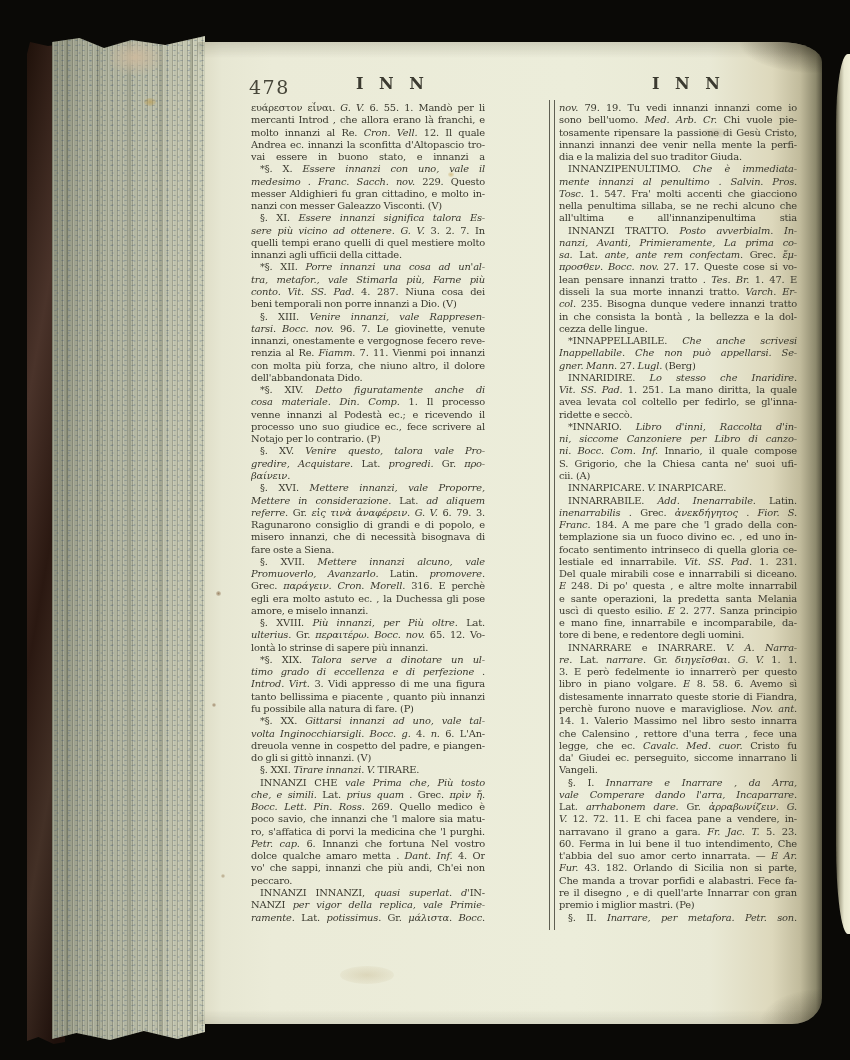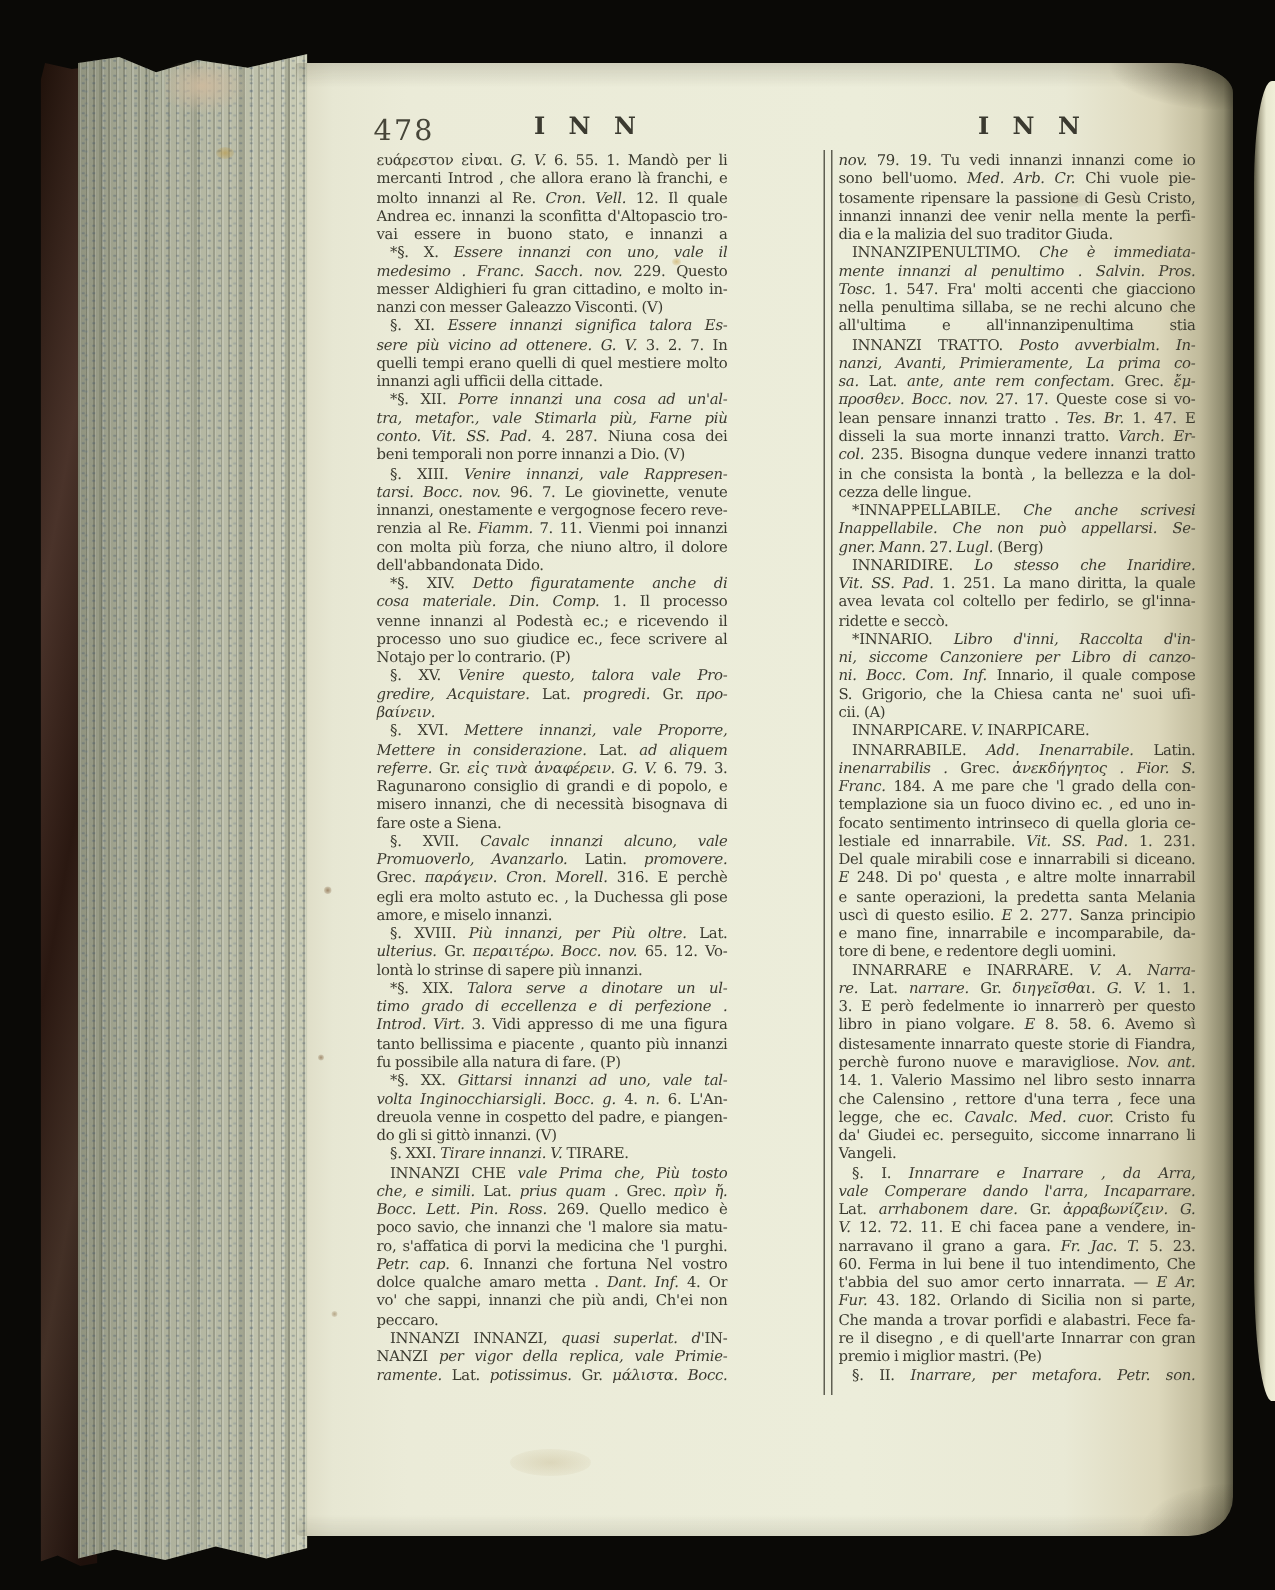--- a/index.html
+++ b/index.html
@@ -126,21 +126,21 @@
     <div class="tline">Notajo per lo contrario. (P)</div>
     <div class="tline ind just">§. XV. <i>Venire questo, talora vale Pro-</i></div>
     <div class="tline just"><i>gredire, Acquistare.</i> Lat. <i>progredi.</i> Gr. <i>προ-</i></div>
     <div class="tline"><i>βαίνειν.</i></div>
     <div class="tline ind just">§. XVI. <i>Mettere innanzi, vale Proporre,</i></div>
     <div class="tline just"><i>Mettere in considerazione.</i> Lat. <i>ad aliquem</i></div>
     <div class="tline just"><i>referre.</i> Gr. <i>εἰς τινὰ ἀναφέρειν. G. V.</i> 6. 79. 3.</div>
     <div class="tline just">Ragunarono consiglio di grandi e di popolo, e</div>
     <div class="tline just">misero innanzi, che di necessità bisognava di</div>
     <div class="tline">fare oste a Siena.</div>
-    <div class="tline ind just">§. XVII. <i>Cavalc innanzi alcuno, vale</i></div>
+    <div class="tline ind just">§. XVII. <i>Mettere innanzi alcuno, vale</i></div>
     <div class="tline just"><i>Promuoverlo, Avanzarlo.</i> Latin. <i>promovere.</i></div>
     <div class="tline just">Grec. <i>παράγειν. Cron. Morell.</i> 316. E perchè</div>
     <div class="tline just">egli era molto astuto ec. , la Duchessa gli pose</div>
     <div class="tline">amore, e miselo innanzi.</div>
     <div class="tline ind just">§. XVIII. <i>Più innanzi, per Più oltre.</i> Lat.</div>
     <div class="tline just"><i>ulterius.</i> Gr. <i>περαιτέρω. Bocc. nov.</i> 65. 12. Vo-</div>
     <div class="tline">lontà lo strinse di sapere più innanzi.</div>
     <div class="tline ind just">*§. XIX. <i>Talora serve a dinotare un ul-</i></div>
     <div class="tline just"><i>timo grado di eccellenza e di perfezione .</i></div>
     <div class="tline just"><i>Introd. Virt.</i> 3. Vidi appresso di me una figura</div>

